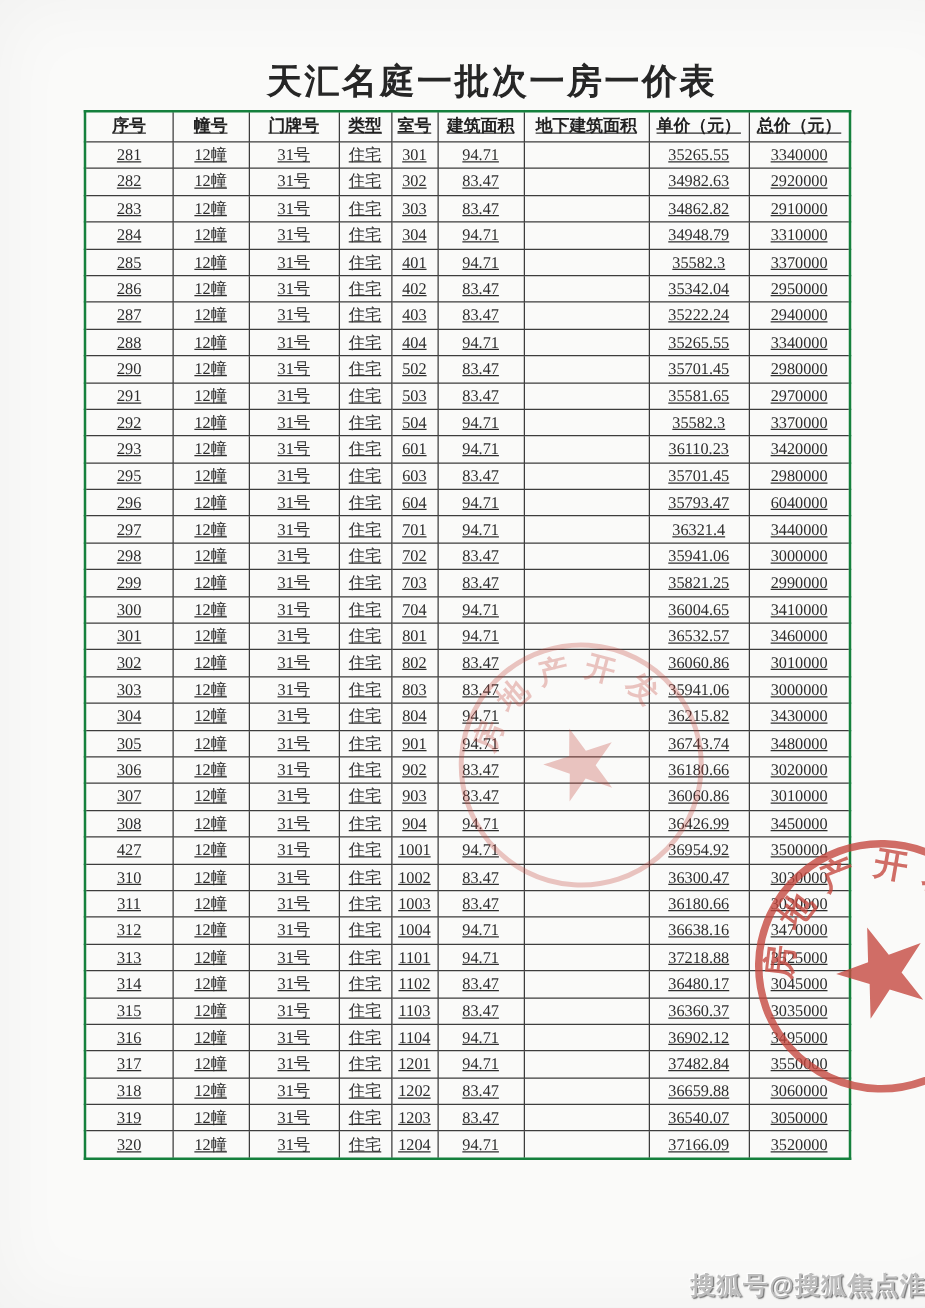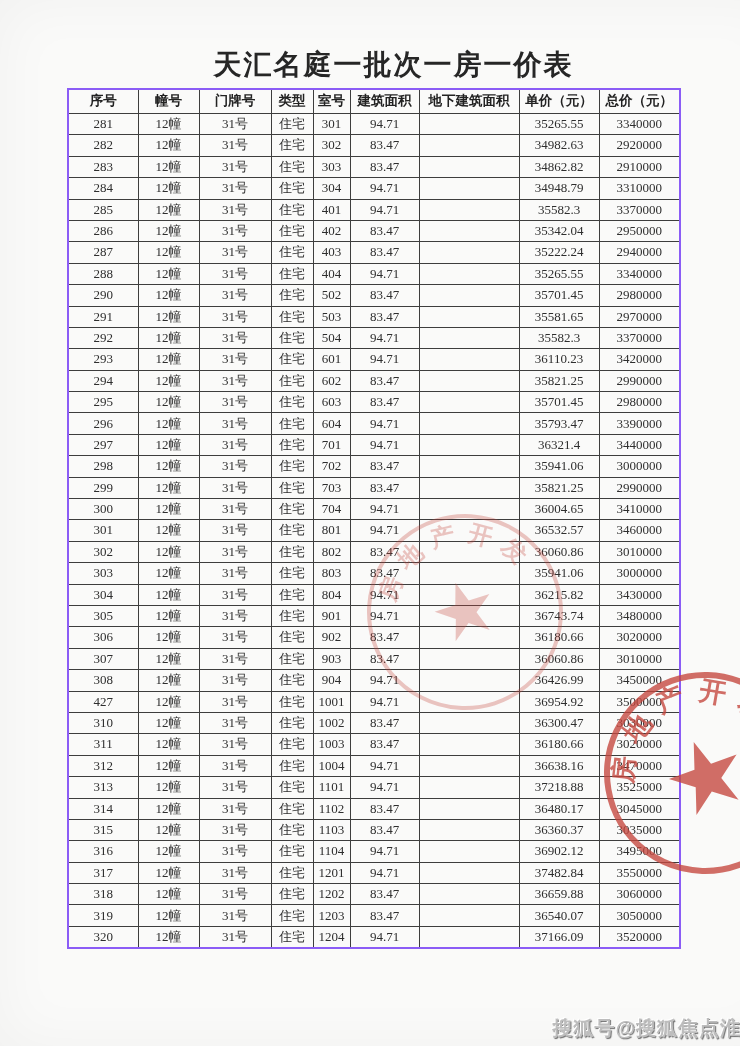--- a/index.html
+++ b/index.html
@@ -47,21 +47,22 @@
     border: 1px solid #3d3d3d;
     text-align: center;
     vertical-align: middle;
     padding: 0;
     height: 20.4px;
     line-height: 1.1;
     overflow: hidden;
     white-space: nowrap;
   }
   table.price-table {
-    border: 2px solid #8b5cf6;
+    border: 2px solid #15803d;
+    text-decoration: underline;
   }
   table.price-table th {
     font-weight: bold;
     font-size: 13.5px;
     height: 23px;
     color: #222;
   }
   col.c-xh  { width: 70px; }
   col.c-zh  { width: 61px; }
   col.c-mph { width: 72px; }
@@ -248,51 +249,40 @@
           <td>12幢</td>
           <td>31号</td>
           <td>住宅</td>
           <td>601</td>
           <td>94.71</td>
           <td></td>
           <td>36110.23</td>
           <td>3420000</td>
         </tr>
         <tr>
-          <td>294</td>
-          <td>12幢</td>
-          <td>31号</td>
-          <td>住宅</td>
-          <td>602</td>
-          <td>83.47</td>
-          <td></td>
-          <td>35821.25</td>
-          <td>2990000</td>
-        </tr>
-        <tr>
           <td>295</td>
           <td>12幢</td>
           <td>31号</td>
           <td>住宅</td>
           <td>603</td>
           <td>83.47</td>
           <td></td>
           <td>35701.45</td>
           <td>2980000</td>
         </tr>
         <tr>
           <td>296</td>
           <td>12幢</td>
           <td>31号</td>
           <td>住宅</td>
           <td>604</td>
           <td>94.71</td>
           <td></td>
           <td>35793.47</td>
-          <td>3390000</td>
+          <td>6040000</td>
         </tr>
         <tr>
           <td>297</td>
           <td>12幢</td>
           <td>31号</td>
           <td>住宅</td>
           <td>701</td>
           <td>94.71</td>
           <td></td>
           <td>36321.4</td>

